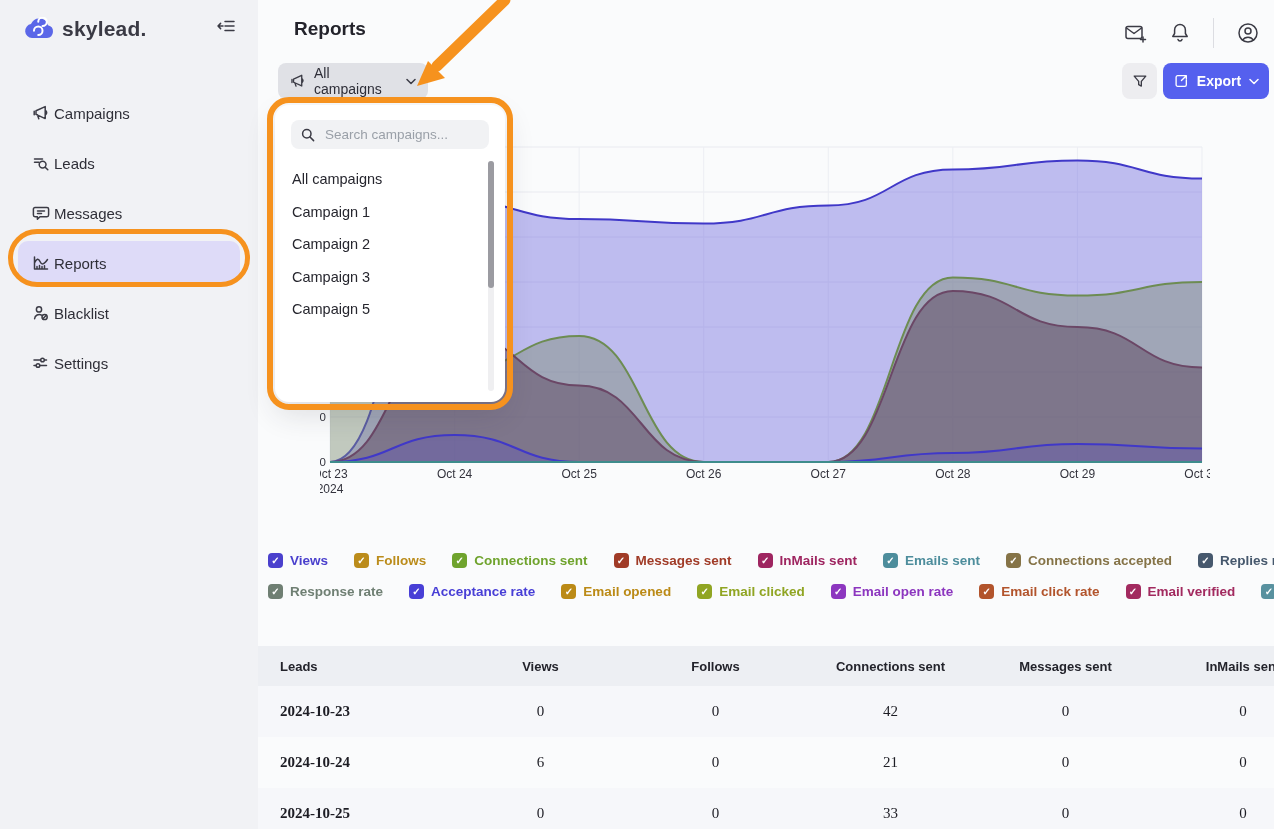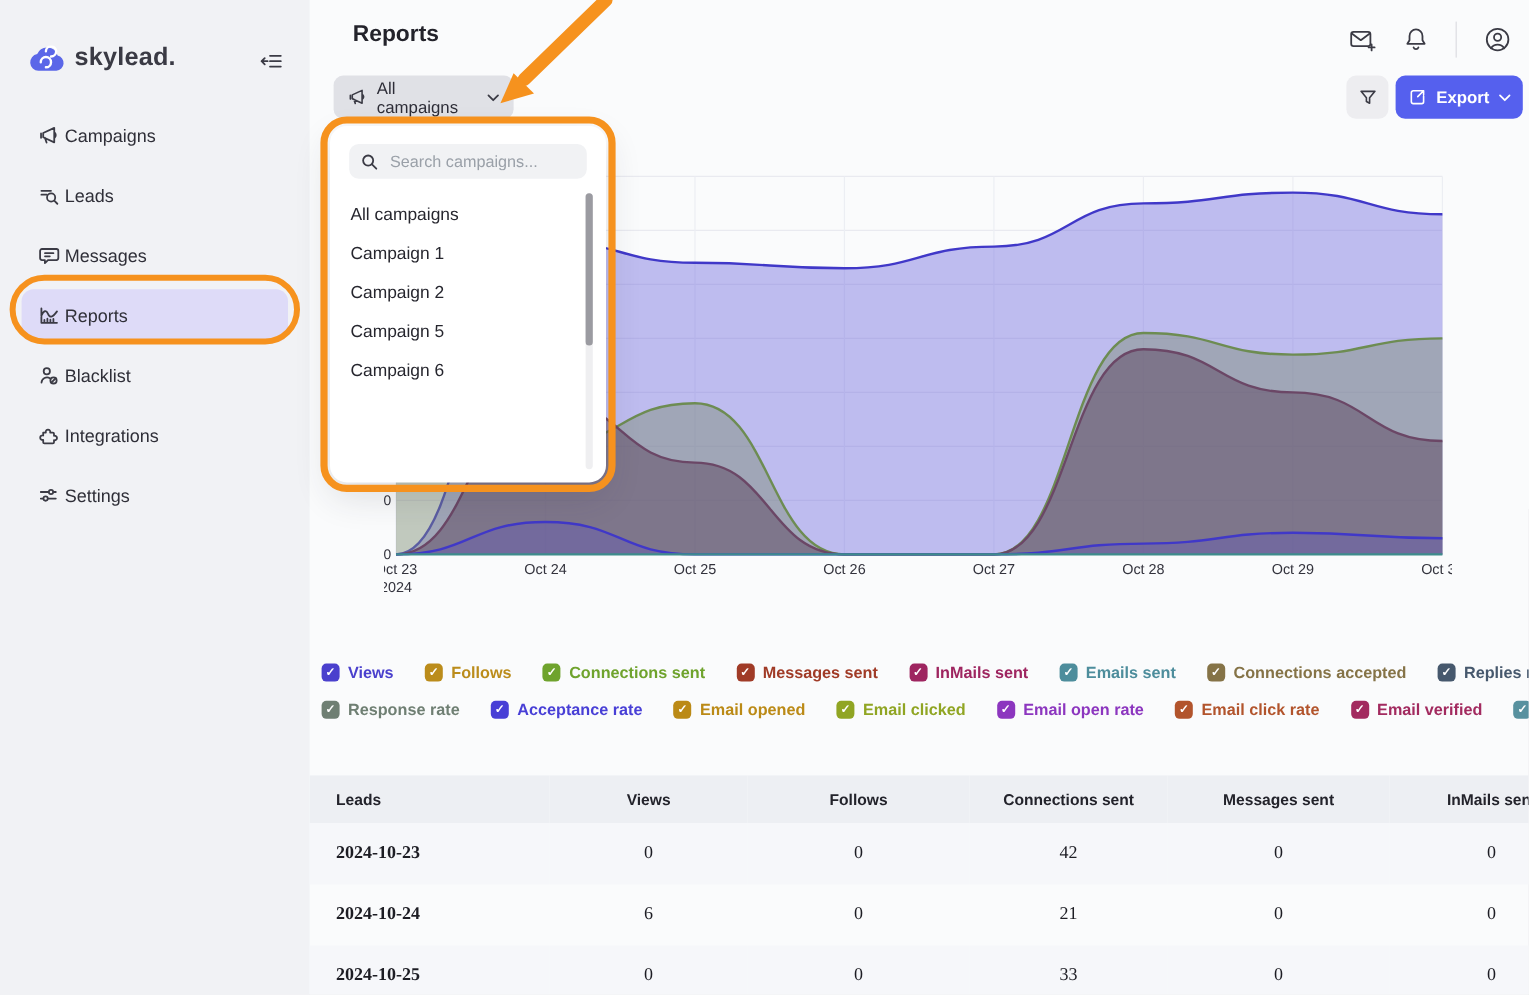--- a/index.html
+++ b/index.html
@@ -1,20 +1,20 @@
 <!DOCTYPE html>
 <html><head>
 <meta charset="utf-8">
 <style>
   html,body{margin:0;padding:0;background:#e8e8ea;}
   *{box-sizing:border-box;font-family:"Liberation Sans",sans-serif;}
   .app{position:relative;width:1274px;height:829px;background:#fafbfc;overflow:hidden;}
   
   .sidebar{position:absolute;left:0;top:0;width:258px;height:829px;background:#f1f2f5;}
-  .logo-row{display:flex;align-items:flex-end;padding:36px 22px 0 24px;}
+  .logo-row{display:flex;align-items:flex-start;padding:17px 22px 0 24px;}
   .wordmark{font-size:21px;font-weight:700;color:#3a3a44;letter-spacing:.2px;margin-left:8px;}
   .collapse-btn{margin-left:auto;cursor:pointer;display:flex;align-items:center;}
   .nav{position:absolute;top:85px;left:0;right:0;}
   .nav-item{position:relative;display:flex;align-items:center;height:44px;margin:6px 18px;padding:0 14px;border-radius:10px;color:#2f2f38;font-size:15px;cursor:pointer;}
   .nav-item .lbl{margin-left:4px;}
   .nav-item.active{background:#dedbf8;}
   .icon{display:flex;align-items:center;justify-content:center;}
   svg.ic{stroke:#3b3b45;fill:none;stroke-width:1.5;stroke-linecap:round;stroke-linejoin:round;}
   
   .ring{position:absolute;border:5px solid #f6921e;background:transparent;pointer-events:none;}
@@ -124,28 +124,20 @@
       <div class="nav-item">
         <span class="icon">
           <svg class="ic" width="18" height="18" viewBox="0 0 18 18">
               <circle cx="7" cy="5.4" r="2.6"></circle>
               <path d="M2.6 14.8a4.6 4.6 0 0 1 7-3.6"></path>
               <circle cx="12.6" cy="13" r="2.6"></circle>
               <path d="M10.8 14.8 14.4 11.2"></path>
             </svg>
         </span>
         <span class="lbl">Blacklist</span>
-      </div>
-      <div class="nav-item">
-        <span class="icon">
-          <svg class="ic" width="18" height="18" viewBox="0 0 18 18">
-              <path d="M4 6.5h2.2a1.9 1.9 0 1 1 3.6 0H12a1 1 0 0 1 1 1v1.7a1.9 1.9 0 1 1 0 3.6V14.5a1 1 0 0 1-1 1H5a1 1 0 0 1-1-1v-2a1.9 1.9 0 1 1 0-3.6Z"></path>
-            </svg>
-        </span>
-        <span class="lbl">Integrations</span>
       </div>
       <div class="nav-item">
         <span class="icon">
           <svg class="ic" width="18" height="18" viewBox="0 0 18 18">
               <path d="M2 6h12.5 M2 11.5h12.5"></path>
               <circle cx="10.5" cy="6" r="1.8" fill="#f1f2f5"></circle>
               <circle cx="6" cy="11.5" r="1.8" fill="#f1f2f5"></circle>
             </svg>
         </span>
         <span class="lbl">Settings</span>
@@ -384,22 +376,22 @@
             <circle cx="5.8" cy="5.8" r="4.2"></circle>
             <path d="M9 9 12.6 12.6"></path>
           </svg>
       </span>
       <input type="text" placeholder="Search campaigns..." style="">
     </div>
     <div class="dd-list" id="dd-list">
         <div class="dd-item">All campaigns</div>
         <div class="dd-item">Campaign 1</div>
         <div class="dd-item">Campaign 2</div>
+        <div class="dd-item">Campaign 3</div>
         <div class="dd-item">Campaign 5</div>
-        <div class="dd-item">Campaign 6</div>
       </div>
     <div class="dd-track">
         <div class="dd-thumb"></div>
       </div>
   </div>
 
   <div class="ring ring-dropdown"></div>
 
   <svg class="arrow-annot" width="115" height="95" viewBox="0 0 115 95">
     <path d="M100 0 32 66" stroke="#f6921e" stroke-width="11" stroke-linecap="round" fill="none"></path>

